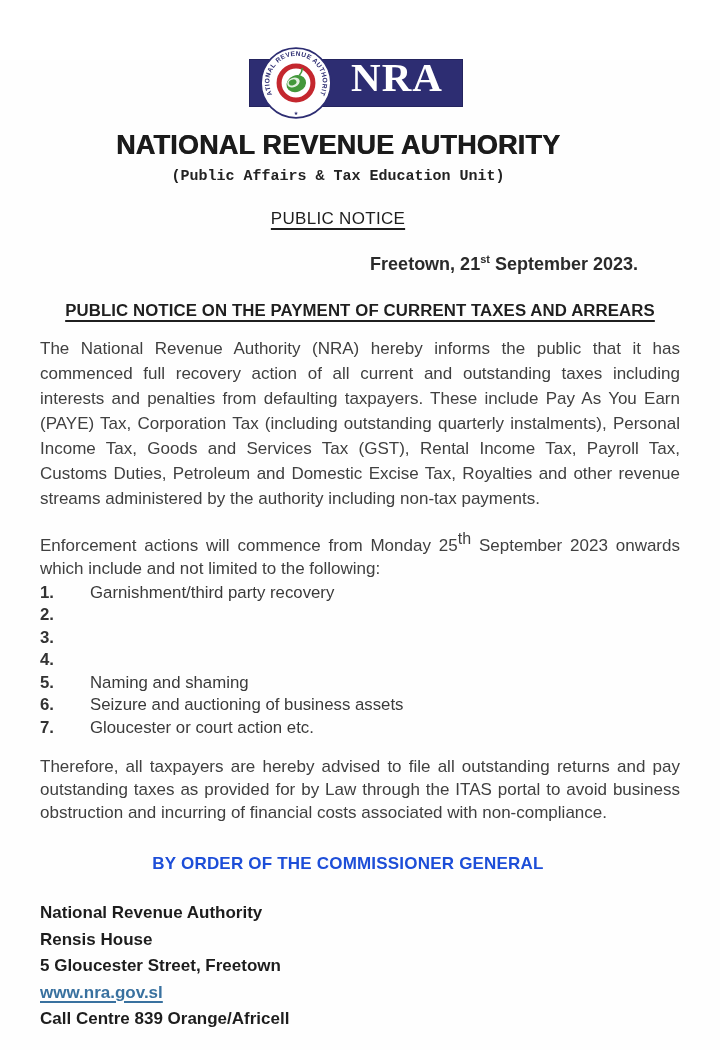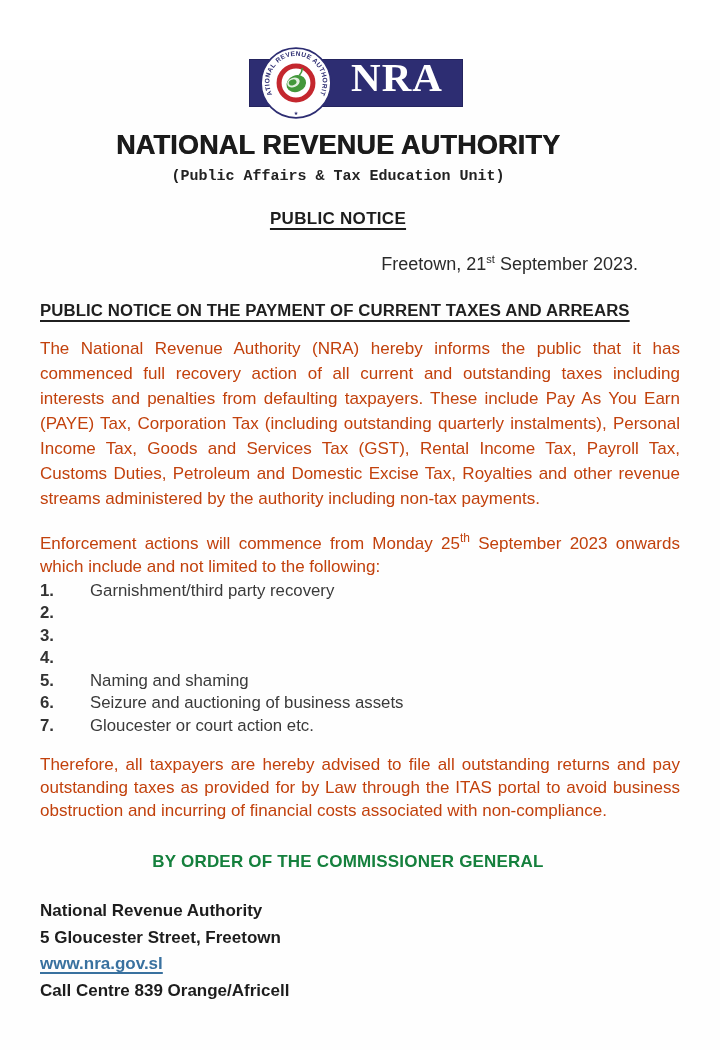--- a/index.html
+++ b/index.html
@@ -73,80 +73,81 @@
     font-family: "Liberation Mono", "DejaVu Sans Mono", monospace;
     font-weight: bold;
     font-size: 15px;
     color: #222222;
     transform: translateX(-22px);
   }
   .notice-label {
     margin-top: 24px;
     text-align: center;
     font-size: 17px;
-    font-weight: bold;
+    font-weight: normal;
     color: #1d1d1d;
     letter-spacing: 0.3px;
     transform: translateX(-22px);
   }
   .notice-label span {
     text-decoration: underline;
     text-decoration-thickness: 2px;
     text-underline-offset: 4px;
   }
   .dateline {
     margin-top: 24px;
     text-align: right;
     padding-right: 42px;
     font-size: 18px;
-    font-weight: normal;
+    font-weight: bold;
     color: #2a2a2a;
   }
   .dateline sup { font-size: 11px; }
   
   .notice-title {
     margin-top: 26px;
     font-size: 16.8px;
     font-weight: bold;
     color: #1f1f1f;
     letter-spacing: 0.1px;
+    text-align: center;
   }
   .notice-title span {
     text-decoration: underline;
     text-decoration-thickness: 2px;
     text-underline-offset: 4px;
   }
   .para {
     margin-top: 15px;
     font-size: 17px;
     line-height: 25px;
-    color: #c2410c;
+    color: #404040;
     text-align: justify;
   }
   .para.tight { line-height: 23px; margin-top: 16px; }
-  .para sup { font-size: 12px; }
+  .para sup { font-size: 16px; }
   .enf-list { margin-top: 2px; }
   .enf-item {
     display: flex;
     font-size: 16.8px;
     line-height: 22.5px;
     color: #3a3a3a;
   }
   .enf-item .num {
     width: 50px;
     flex: 0 0 50px;
     font-weight: bold;
     color: #333333;
   }
   .by-order {
     margin-top: 30px;
     text-align: center;
     font-size: 17px;
     font-weight: bold;
-    color: #15803d;
+    color: #1d4ed8;
     letter-spacing: 0.2px;
     transform: translateX(-12px);
   }
   
   .footer-block {
     margin-top: 26px;
     font-size: 17px;
     font-weight: bold;
     color: #1d1d1d;
     line-height: 26.5px;
@@ -236,18 +237,19 @@
       <span>Gloucester or court action etc.</span>
     </div>
   </div>
 
   <div class="para tight">Therefore, all taxpayers are hereby advised to file all outstanding returns and pay outstanding taxes as provided for by Law through the ITAS portal to avoid business obstruction and incurring of financial costs associated with non-compliance.</div>
 
   <div class="by-order">BY ORDER OF THE COMMISSIONER GENERAL</div>
 
   <div class="footer-block">
     <div>National Revenue Authority</div>
+    <div>Rensis House</div>
     <div>5 Gloucester Street, Freetown</div>
     <div><a class="footer-link">www.nra.gov.sl</a></div>
     <div>Call Centre 839 Orange/Africell</div>
   </div>
 
 </div>
 
 </body></html>

